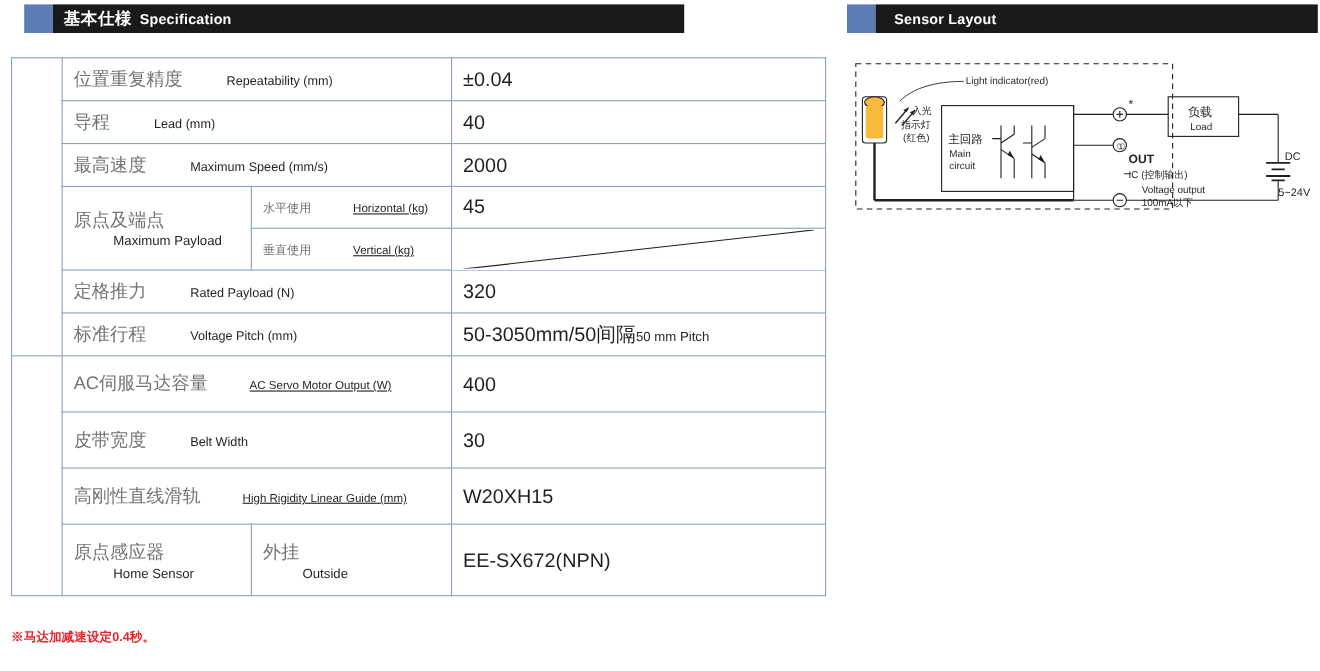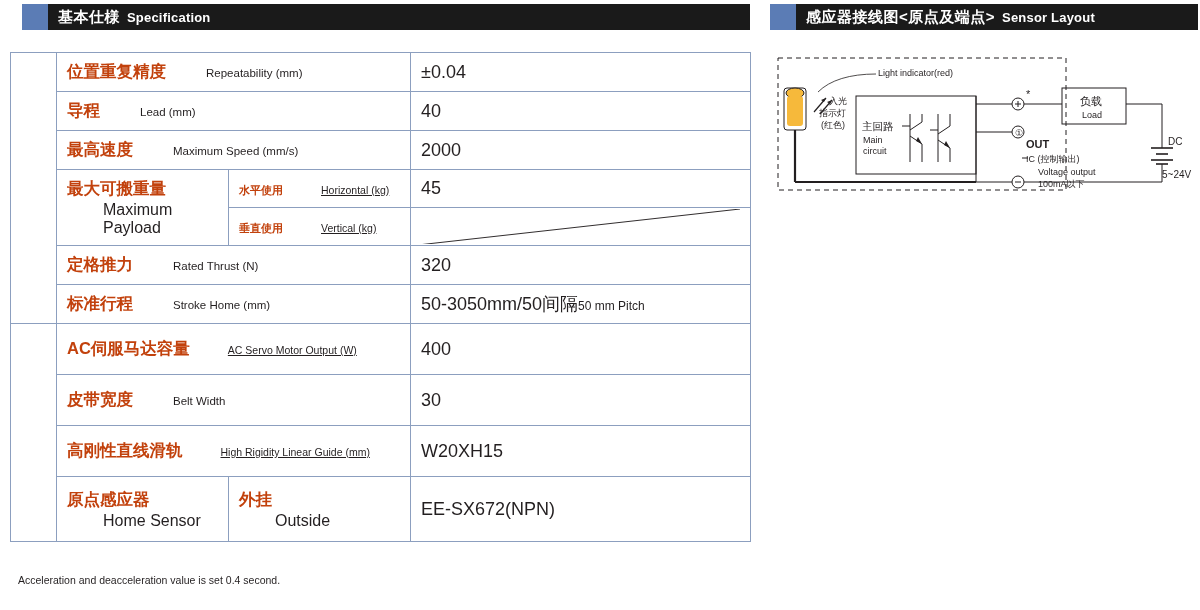--- a/index.html
+++ b/index.html
@@ -40,21 +40,21 @@
     font-size: 15px;
     font-weight: bold;
     letter-spacing: .5px;
   }
   .hdr .en {
     font-size: 13px;
     font-weight: bold;
     margin-left: 7px;
     letter-spacing: .2px;
   }
-  #hdr-spec { left: 22px; top: 4px; width: 728px; }
+  #hdr-spec { left: 22px; top: 4px; width: 600px; }
   #hdr-sensor { left: 770px; top: 4px; width: 428px; }
 
   
   .spec-wrap {
     position: absolute;
     left: 10px;
     top: 52px;
     width: 740px;
   }
   table.spec {
@@ -88,33 +88,32 @@
     display: block;
     margin-top: 3px;
   }
   td.lbl {
     background: #dfeaf7;
     height: 38px;
   }
   td.lbl.tall { height: 37px; }
   .lbl .cn {
     font-size: 16.5px;
-    color: #c2410c;
-    font-weight: bold;
+    color: #737373;
   }
   .lbl .cn.sm { font-size: 11px; }
   .lbl .en {
     font-size: 11.5px;
     color: #231f20;
     margin-left: 4px;
     padding-left: 36px;
   }
   .lbl .en.tiny { font-size: 10.5px; margin-left: 2px; text-decoration: underline; }
   .lbl .stack .cn { display: block; font-size: 16.5px; }
-  .lbl .stack .en { display: block; margin-left: 0; font-size: 16px; margin-top: 1px; }
+  .lbl .stack .en { display: block; margin-left: 0; font-size: 12px; margin-top: 1px; }
   td.val {
     text-align: left;
     font-size: 18px;
     background: #ffffff;
   }
   td.val .small {
     font-size: 12px;
   }
   
   td.diag {
@@ -159,21 +158,20 @@
   <div class="swatch"></div>
   <div class="bar">
     <span class="cn">基本仕様</span>
     <span class="en">Specification</span>
   </div>
 </div>
 
 <div class="hdr" id="hdr-sensor">
   <div class="swatch"></div>
   <div class="bar">
-    <span class="cn">感应器接线图&lt;原点及端点&gt;</span>
     <span class="en">Sensor Layout</span>
   </div>
 </div>
 
 <div class="spec-wrap">
 <table class="spec">
   <colgroup>
     <col style="width:46px">
     <col style="width:172px">
     <col style="width:182px">
@@ -200,21 +198,21 @@
     <tr>
       <td class="lbl" colspan="2">
         <span class="cn">最高速度</span><span class="en">Maximum Speed (mm/s)</span>
       </td>
       <td class="val">2000</td>
     </tr>
 
     <tr>
       <td class="lbl tall" rowspan="2">
         <span class="stack">
-          <span class="cn">最大可搬重量</span>
+          <span class="cn">原点及端点</span>
           <span class="en">Maximum Payload</span>
         </span>
       </td>
       <td class="lbl tall">
         <span class="cn sm">水平使用</span><span class="en tiny">Horizontal (kg)</span>
       </td>
       <td class="val">45</td>
     </tr>
 
     <tr>
@@ -222,27 +220,27 @@
         <span class="cn sm">垂直使用</span><span class="en tiny">Vertical (kg)</span>
       </td>
       <td class="val diag">
         <svg viewBox="0 0 340 38" preserveAspectRatio="none">
           <line x1="0" y1="38" x2="340" y2="0" stroke="#231f20" stroke-width="1"></line>
         </svg>
       </td>
     </tr>
     <tr>
       <td class="lbl" colspan="2">
-        <span class="cn">定格推力</span><span class="en">Rated Thrust (N)</span>
+        <span class="cn">定格推力</span><span class="en">Rated Payload (N)</span>
       </td>
       <td class="val">320</td>
     </tr>
     <tr>
       <td class="lbl" colspan="2">
-        <span class="cn">标准行程</span><span class="en">Stroke Home (mm)</span>
+        <span class="cn">标准行程</span><span class="en">Voltage Pitch (mm)</span>
       </td>
       <td class="val">
         <span>50-3050mm/50间隔</span><span class="small">50 mm Pitch</span>
       </td>
     </tr>
 
     <tr>
       <td class="side" rowspan="4">
         <span class="cn">部品</span>
         <span class="en">Parts</span>
@@ -277,21 +275,21 @@
           <span class="en">Outside</span>
         </span>
       </td>
       <td class="val">EE-SX672(NPN)</td>
     </tr>
   </tbody>
 </table>
 </div>
 
 <div class="footnote">
-  <div class="l2">Acceleration and deacceleration value is set 0.4 second.</div>
+  <div class="l1">※马达加减速设定0.4秒。</div>
 </div>
 
 <div class="sensor">
 <svg width="428" height="170" viewBox="0 0 428 170">
 
   <rect x="8" y="14" width="288" height="132" fill="none" stroke="#231f20" stroke-width="1" stroke-dasharray="5,4"></rect>
 
   <rect x="14" y="44" width="22" height="42" rx="3" fill="none" stroke="#231f20" stroke-width="1"></rect>
   <ellipse cx="25" cy="49" rx="9" ry="5" fill="#f6b93b" stroke="#231f20" stroke-width="1"></ellipse>
   <rect x="17" y="52" width="16" height="30" rx="3" fill="#f6b93b" stroke="none"></rect>

